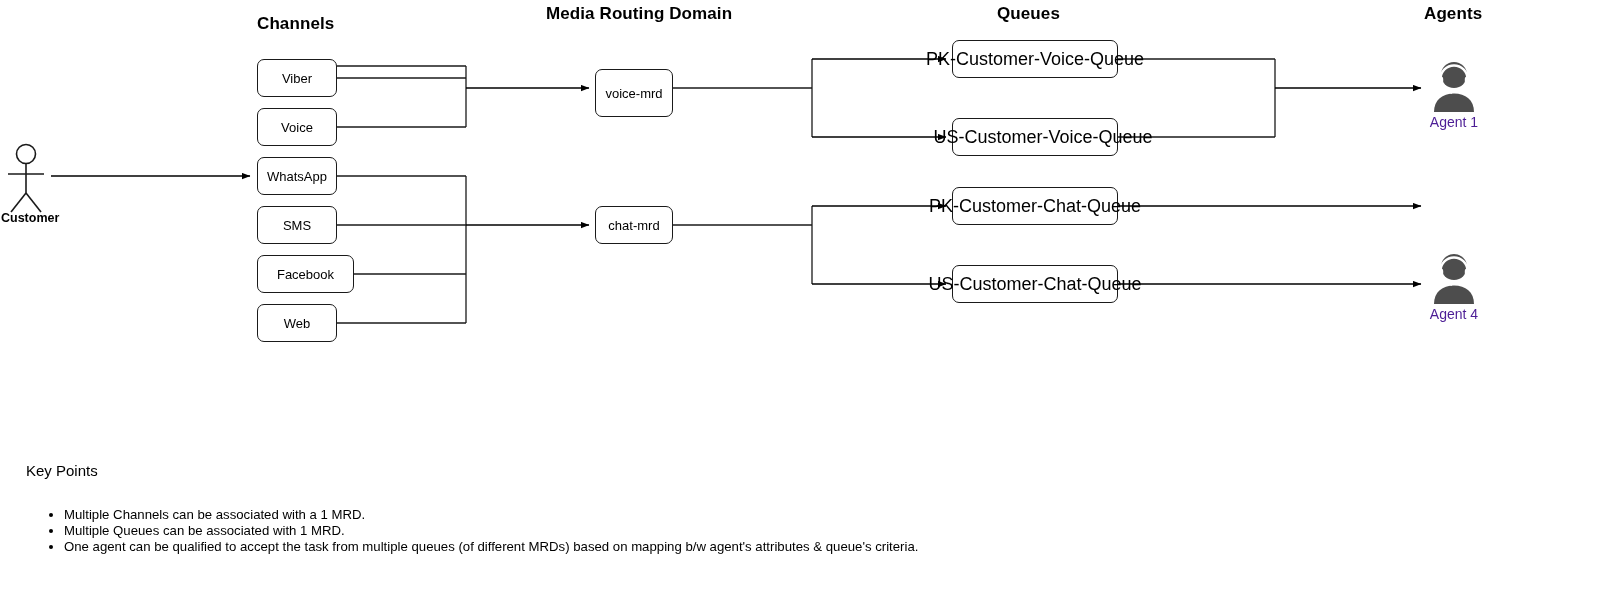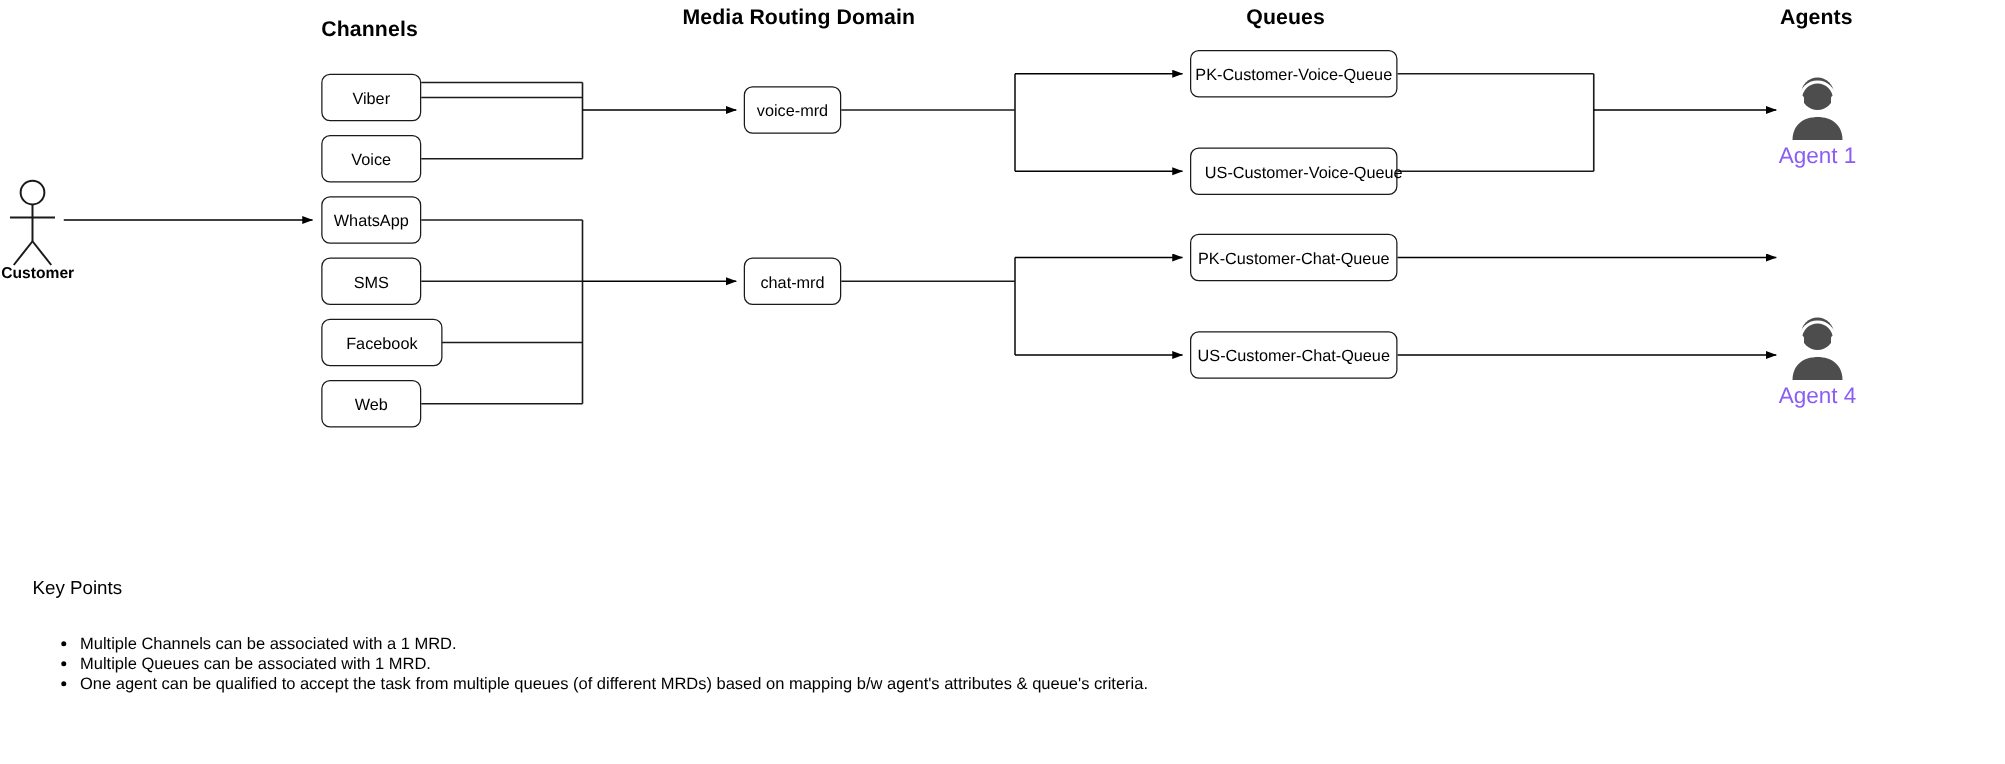--- a/index.html
+++ b/index.html
@@ -41,41 +41,41 @@
     border-radius: 7px;
     background: #ffffff;
     display: flex;
     align-items: center;
     justify-content: center;
     font-size: 13px;
     color: #000000;
     white-space: nowrap;
   }
   .queue-box {
-    font-size: 13px;
+    font-size: 18px;
   }
   .actor-label {
     position: absolute;
     font-size: 12.5px;
     font-weight: bold;
     white-space: nowrap;
   }
   .agent-wrap {
     position: absolute;
     width: 88px;
     text-align: center;
   }
   .agent-icon {
     display: block;
     margin: 0 auto;
   }
   .agent-label {
     display: block;
-    font-size: 18px;
-    color: #8b5cf6;
+    font-size: 14px;
+    color: #4c1d95;
     margin-top: 2px;
     white-space: nowrap;
   }
   .keypoints-title {
     position: absolute;
     left: 26px;
     top: 462px;
     font-size: 15px;
     font-weight: normal;
   }
@@ -157,21 +157,21 @@
 
   <div class="actor-label" style="left:1px; top:211px;">Customer</div>
 
   <div class="node-box" style="left:257px; top:59px; width:80px; height:38px;">Viber</div>
   <div class="node-box" style="left:257px; top:108px; width:80px; height:38px;">Voice</div>
   <div class="node-box" style="left:257px; top:157px; width:80px; height:38px;">WhatsApp</div>
   <div class="node-box" style="left:257px; top:206px; width:80px; height:38px;">SMS</div>
   <div class="node-box" style="left:257px; top:255px; width:97px; height:38px;">Facebook</div>
   <div class="node-box" style="left:257px; top:304px; width:80px; height:38px;">Web</div>
 
-  <div class="node-box" style="left:595px; top:69px; width:78px; height:38px;">voice-mrd</div>
+  <div class="node-box" style="left:595px; top:69px; width:78px; height:48px;">voice-mrd</div>
   <div class="node-box" style="left:595px; top:206px; width:78px; height:38px;">chat-mrd</div>
 
   <div class="node-box queue-box" style="left:952px; top:40px; width:166px; height:38px;">PK-Customer-Voice-Queue</div>
   <div class="node-box queue-box" style="left:952px; top:118px; width:166px; height:38px;padding-left:16px;">US-Customer-Voice-Queue</div>
   <div class="node-box queue-box" style="left:952px; top:187px; width:166px; height:38px;">PK-Customer-Chat-Queue</div>
   <div class="node-box queue-box" style="left:952px; top:265px; width:166px; height:38px;">US-Customer-Chat-Queue</div>
 
   <div class="agent-wrap" style="left:1410px; top:58px;">
     <svg class="agent-icon" width="52" height="54" viewBox="0 0 52 54" xmlns="http://www.w3.org/2000/svg">
       <g fill="#4d4d4d">

